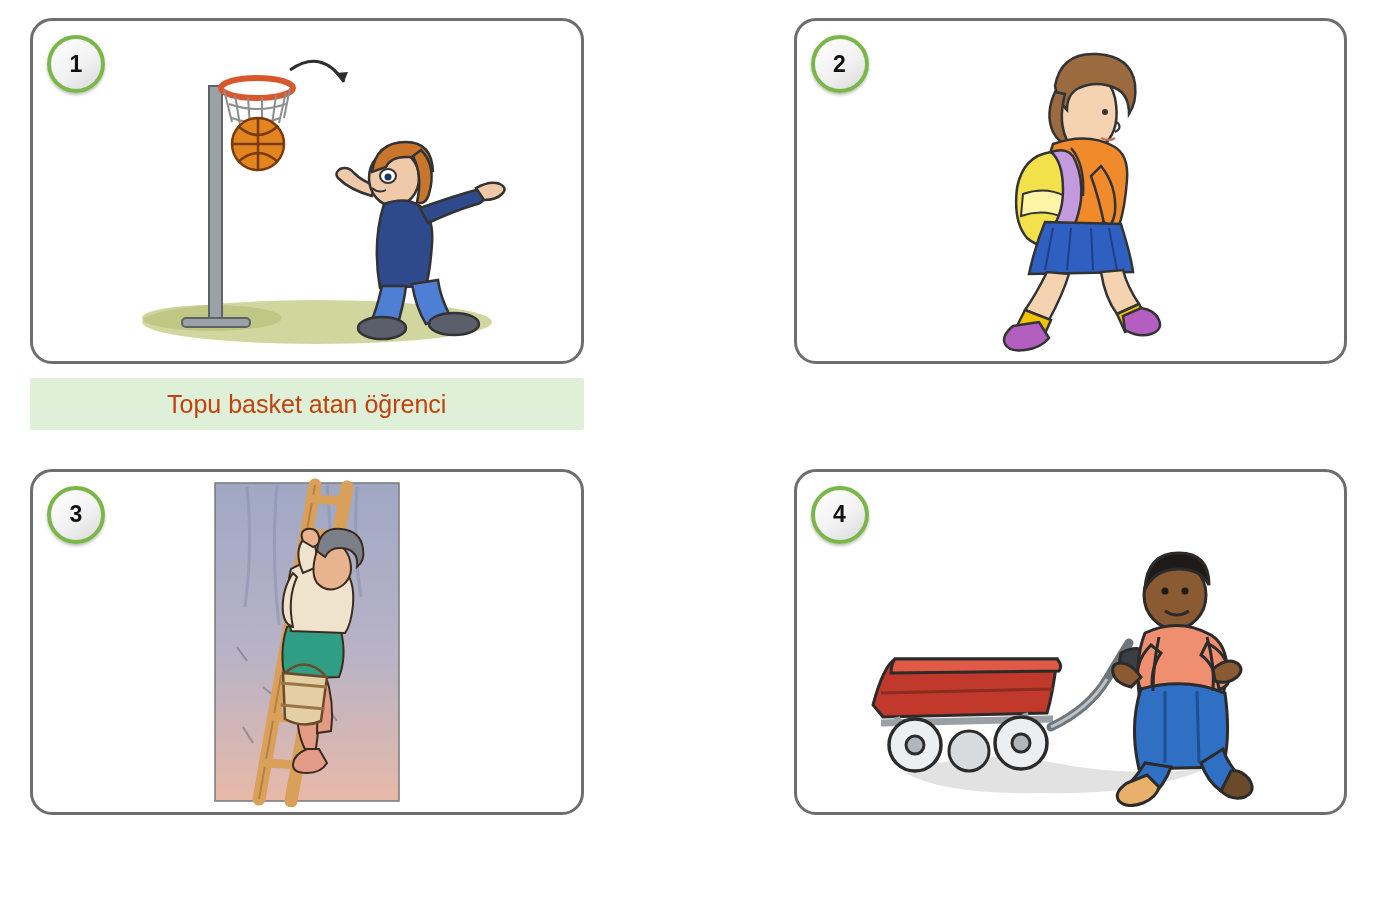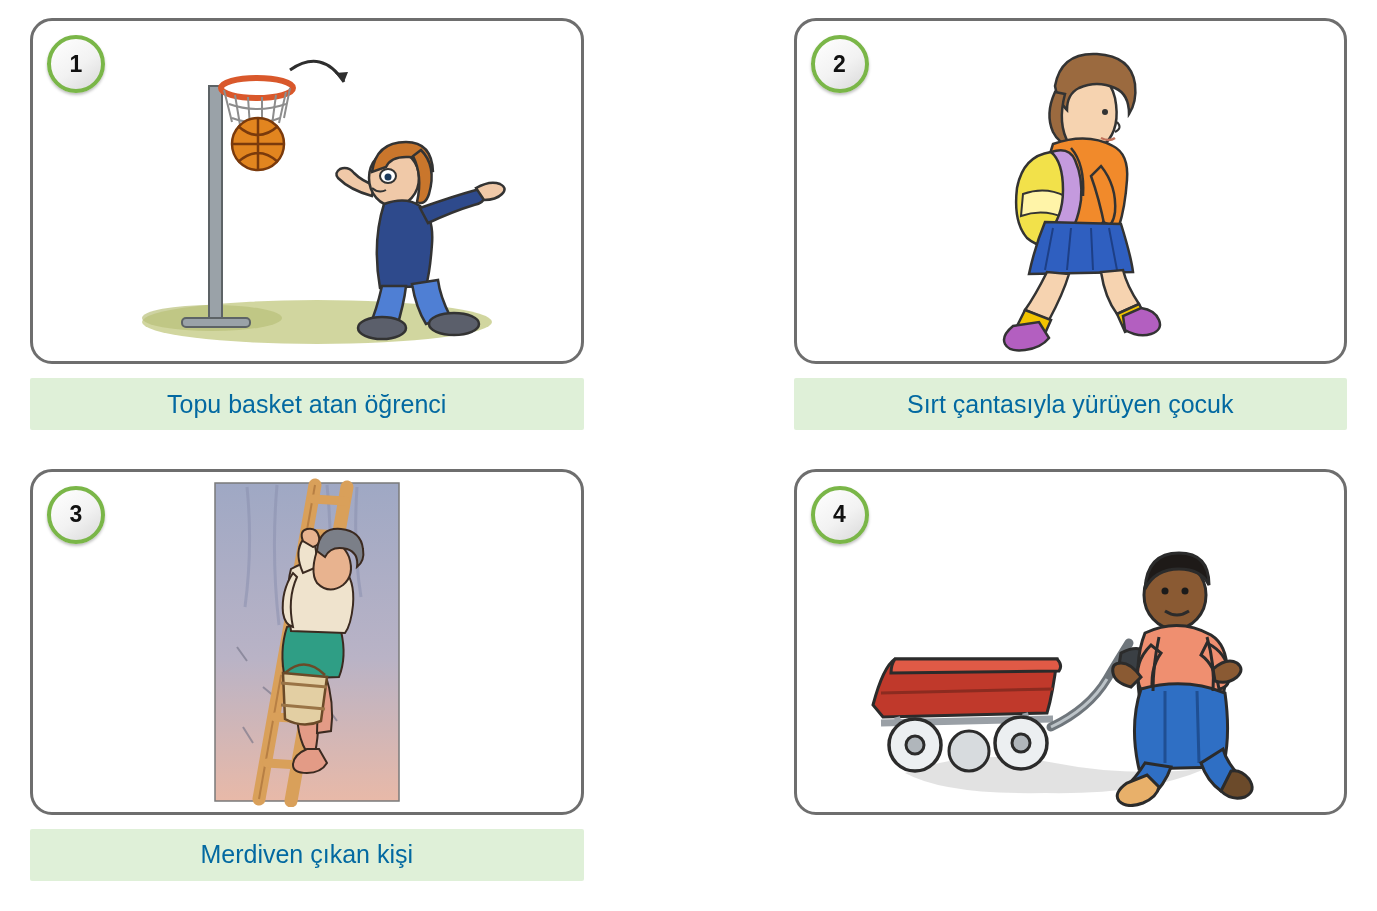--- a/index.html
+++ b/index.html
@@ -70,21 +70,21 @@
     justify-content: center;
   }
   .caption {
     margin-top: 14px;
     height: 52px;
     background: #dff0d8;
     display: flex;
     align-items: center;
     justify-content: center;
     font-size: 25px;
-    color: #0369a1;
+    color: #c2410c;
     border-radius: 2px;
   }
   svg { display: block; }
 </style>
 </head>
 <body>
 
 <div class="sheet">
   <div class="grid">
 
@@ -165,21 +165,20 @@
             <path d="M196 246 q4 26 16 42 l22 -10 q-12 -18 -16 -34 z" fill="#f6d3b0" stroke="#333" stroke-width="2.5"></path>
 
             <path d="M120 284 l26 10 l-8 18 l-26 -12 z" fill="#f2c400" stroke="#333" stroke-width="2.5"></path>
             <path d="M212 288 l22 -10 l10 18 l-24 10 z" fill="#f2c400" stroke="#333" stroke-width="2.5"></path>
 
             <path d="M108 300 q-12 10 -8 18 q4 8 20 6 q16 -2 24 -12 l-10 -16 z" fill="#b35fc0" stroke="#333" stroke-width="2.5"></path>
             <path d="M220 304 q14 8 26 4 q12 -4 8 -14 q-4 -10 -18 -12 l-18 8 z" fill="#b35fc0" stroke="#333" stroke-width="2.5"></path>
           </svg>
         </div>
       </div>
-      <div class="caption">Sırt çantasıyla yürüyen çocuk</div>
     </div>
 
     <div class="cell">
       <div class="card">
         <div class="badge">3</div>
         <div class="art">
           <svg width="200" height="330" viewBox="0 0 200 330">
 
             <defs>
               <linearGradient id="wallgrad" x1="0" y1="0" x2="0" y2="1">
@@ -216,21 +215,20 @@
             <path d="M110 74 q2 -24 24 -22 q20 2 22 20 q2 12 -6 18 q2 -14 -10 -18 q-16 -4 -22 8 z" fill="#7b7f88" stroke="#3b2a20" stroke-width="2"></path>
 
             <path d="M76 196 l44 4 l-6 44 q-18 8 -36 -2 z" fill="#e3cfa3" stroke="#6b4a28" stroke-width="2.5"></path>
             <path d="M74 206 l46 4 M74 228 l44 4" stroke="#9a7446" stroke-width="3"></path>
             <path d="M78 196 q20 -18 40 2" stroke="#6b4a28" stroke-width="2.5" fill="none"></path>
 
             <path d="M100 272 q-14 6 -14 16 q0 8 14 8 q14 0 20 -10 l-8 -14 z" fill="#e39b86" stroke="#3b2a20" stroke-width="2"></path>
           </svg>
         </div>
       </div>
-      <div class="caption">Merdiven çıkan kişi</div>
     </div>
 
     <div class="cell">
       <div class="card">
         <div class="badge">4</div>
         <div class="art">
           <svg width="450" height="330" viewBox="0 0 450 330">
 
             <path d="M60 296 q70 -26 150 -10 q70 14 150 6 q-60 26 -160 24 q-100 2 -140 -20 z" fill="#d8d8d8" opacity=".75"></path>
 

